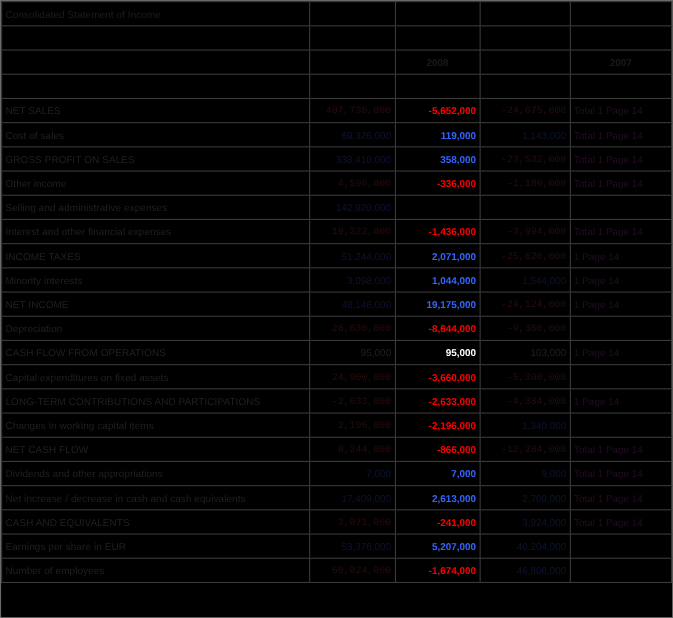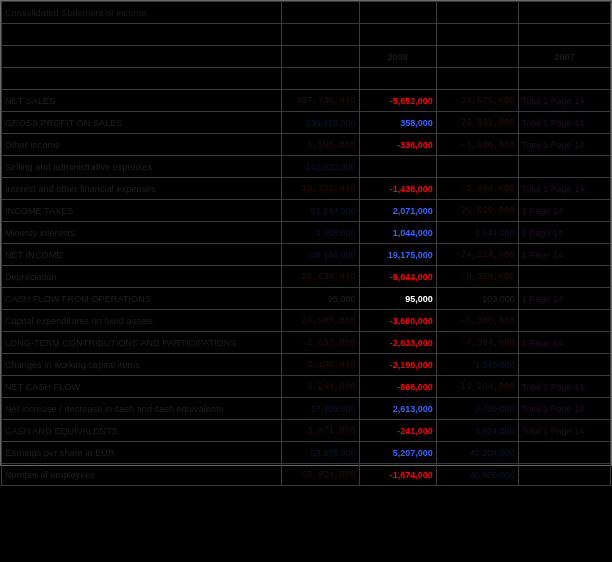--- a/index.html
+++ b/index.html
@@ -10,21 +10,21 @@
   body {
     width: 612px;
     height: 562px;
     font-family: "Liberation Sans", sans-serif;
     color: #ffffff;
     overflow: hidden;
   }
   #sheet {
     position: relative;
     width: 612px;
-    height: 466px;
+    height: 562px;
     background: #000000;
     box-sizing: border-box;
     border: 1px solid #6a6a6a;
   }
   table.grid {
     border-collapse: collapse;
     width: 610px;
     table-layout: fixed;
     font-size: 9px;
   }
@@ -118,20 +118,27 @@
           <td class="ctr dim"></td>
         </tr>
         <tr>
           <td class="lbl dimwhite">NET SALES</td>
           <td class="num dimred">407,736,000</td>
           <td class="num red b">-5,652,000</td>
           <td class="num dimred">-24,675,000</td>
           <td class="ctr dimmag">Total 1 Page 14</td>
         </tr>
         <tr>
+          <td class="lbl dimwhite">Cost of sales</td>
+          <td class="num dimblue">69,326,000</td>
+          <td class="num blue b">119,000</td>
+          <td class="num dimblue">1,143,000</td>
+          <td class="ctr dimmag">Total 1 Page 14</td>
+        </tr>
+        <tr>
           <td class="lbl dimwhite">GROSS PROFIT ON SALES</td>
           <td class="num dimblue">338,410,000</td>
           <td class="num blue b">358,000</td>
           <td class="num dimred">-23,532,000</td>
           <td class="ctr dimmag">Total 1 Page 14</td>
         </tr>
         <tr>
           <td class="lbl dimwhite">Other income</td>
           <td class="num dimred">4,596,000</td>
           <td class="num red b">-336,000</td>
@@ -209,20 +216,27 @@
           <td class="ctr dim"></td>
         </tr>
         <tr>
           <td class="lbl dimwhite">NET CASH FLOW</td>
           <td class="num dimred">9,244,000</td>
           <td class="num red b">-866,000</td>
           <td class="num dimred">-12,284,000</td>
           <td class="ctr dimmag">Total 1 Page 14</td>
         </tr>
         <tr>
+          <td class="lbl dimwhite">Dividends and other appropriations</td>
+          <td class="num dimblue">7,000</td>
+          <td class="num blue b">7,000</td>
+          <td class="num dimblue">9,000</td>
+          <td class="ctr dimmag">Total 1 Page 14</td>
+        </tr>
+        <tr>
           <td class="lbl dimwhite">Net increase / decrease in cash and cash equivalents</td>
           <td class="num dimblue">17,409,000</td>
           <td class="num blue b">2,613,000</td>
           <td class="num dimblue">2,709,000</td>
           <td class="ctr dimmag">Total 1 Page 14</td>
         </tr>
         <tr>
           <td class="lbl dimwhite">CASH AND EQUIVALENTS</td>
           <td class="num dimred">3,071,000</td>
           <td class="num red b">-241,000</td>

